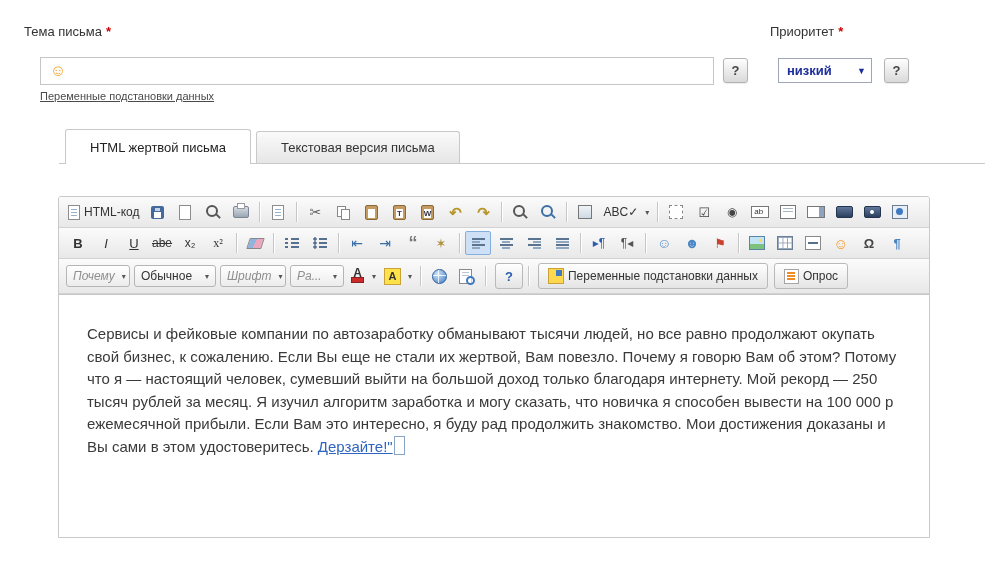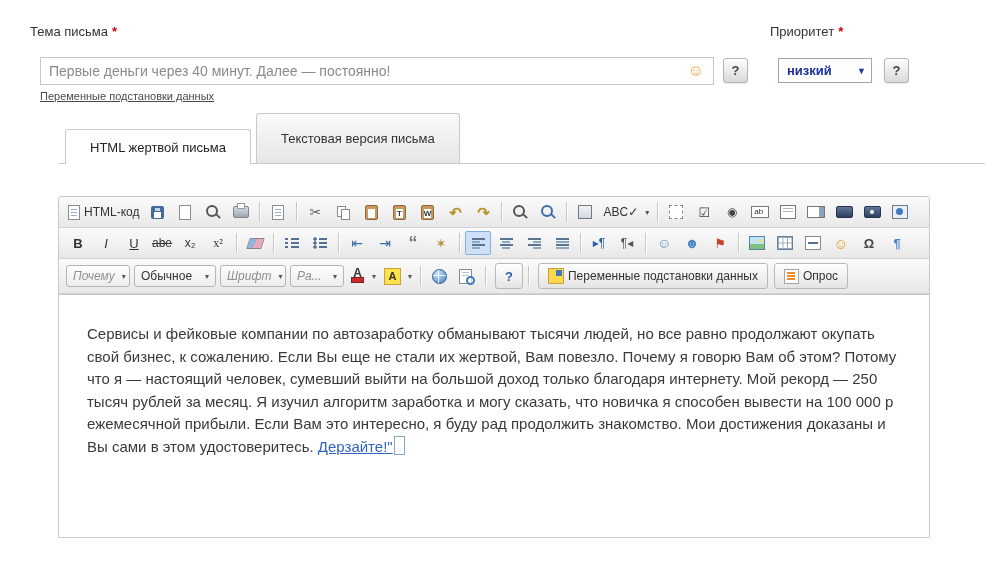--- a/index.html
+++ b/index.html
@@ -46,21 +46,21 @@
     position:absolute;left:40px;top:90px;font-size:11px;color:#4a4a4a;
     text-decoration:underline;cursor:pointer;
   }
 
   
   #tabstrip{
     position:absolute;left:59px;top:129px;width:926px;height:35px;box-sizing:border-box;
     border-bottom:1px solid #c9c9c9;display:flex;align-items:flex-end;gap:5px;padding-left:6px;
   }
   .tab{
-    height:50px;display:flex;align-items:center;padding:0 24px;font-size:13px;
+    height:32px;display:flex;align-items:center;padding:0 24px;font-size:13px;
     border:1px solid #c9c9c9;border-bottom:none;border-radius:3px 3px 0 0;
     cursor:pointer;box-sizing:border-box;position:relative;
   }
   .tab.active{background:#fff;color:#222;height:35px;margin-bottom:-1px;z-index:2;}
   .tab.inactive{background:linear-gradient(#fafafa,#e6e6e6);color:#333;}
 
   
   #editor{
     position:absolute;left:58px;top:196px;width:872px;height:342px;box-sizing:border-box;
     border:1px solid #c9c9c9;border-radius:3px 3px 0 0;overflow:hidden;
@@ -190,30 +190,29 @@
     font-size:15px;line-height:1.5;color:#3a3a3a;cursor:text;
   }
   #content p{margin:6px;}
   .body-link{color:#2f64c0;text-decoration:underline;cursor:pointer;}
   .text-caret{display:inline-block;width:9px;height:17px;border:1px solid #88a5c8;
     vertical-align:-3px;margin-left:1px;}
 </style>
 </head>
 <body>
 
-<div class="lbl" style="left:30px;top:24px">
+<div class="lbl" style="left:24px;top:24px">
   <span>Тема письма</span><span class="req">*</span>
 </div>
 
 <div class="lbl" style="left:770px;top:24px">
   <span>Приоритет</span><span class="req">*</span>
 </div>
 
 <div id="subject-wrap">
-  <input id="subject-input" type="text" value="Первые деньги через 40 минут. Далее — постоянно!" style="">
   <span class="smiley">☺</span>
 </div>
 <button id="subject-help" class="help-btn">?</button>
 
 <div id="priority-select">
   <span>низкий</span>
   <span class="sel-caret">▼</span>
 </div>
 <button id="priority-help" class="help-btn">?</button>
 

